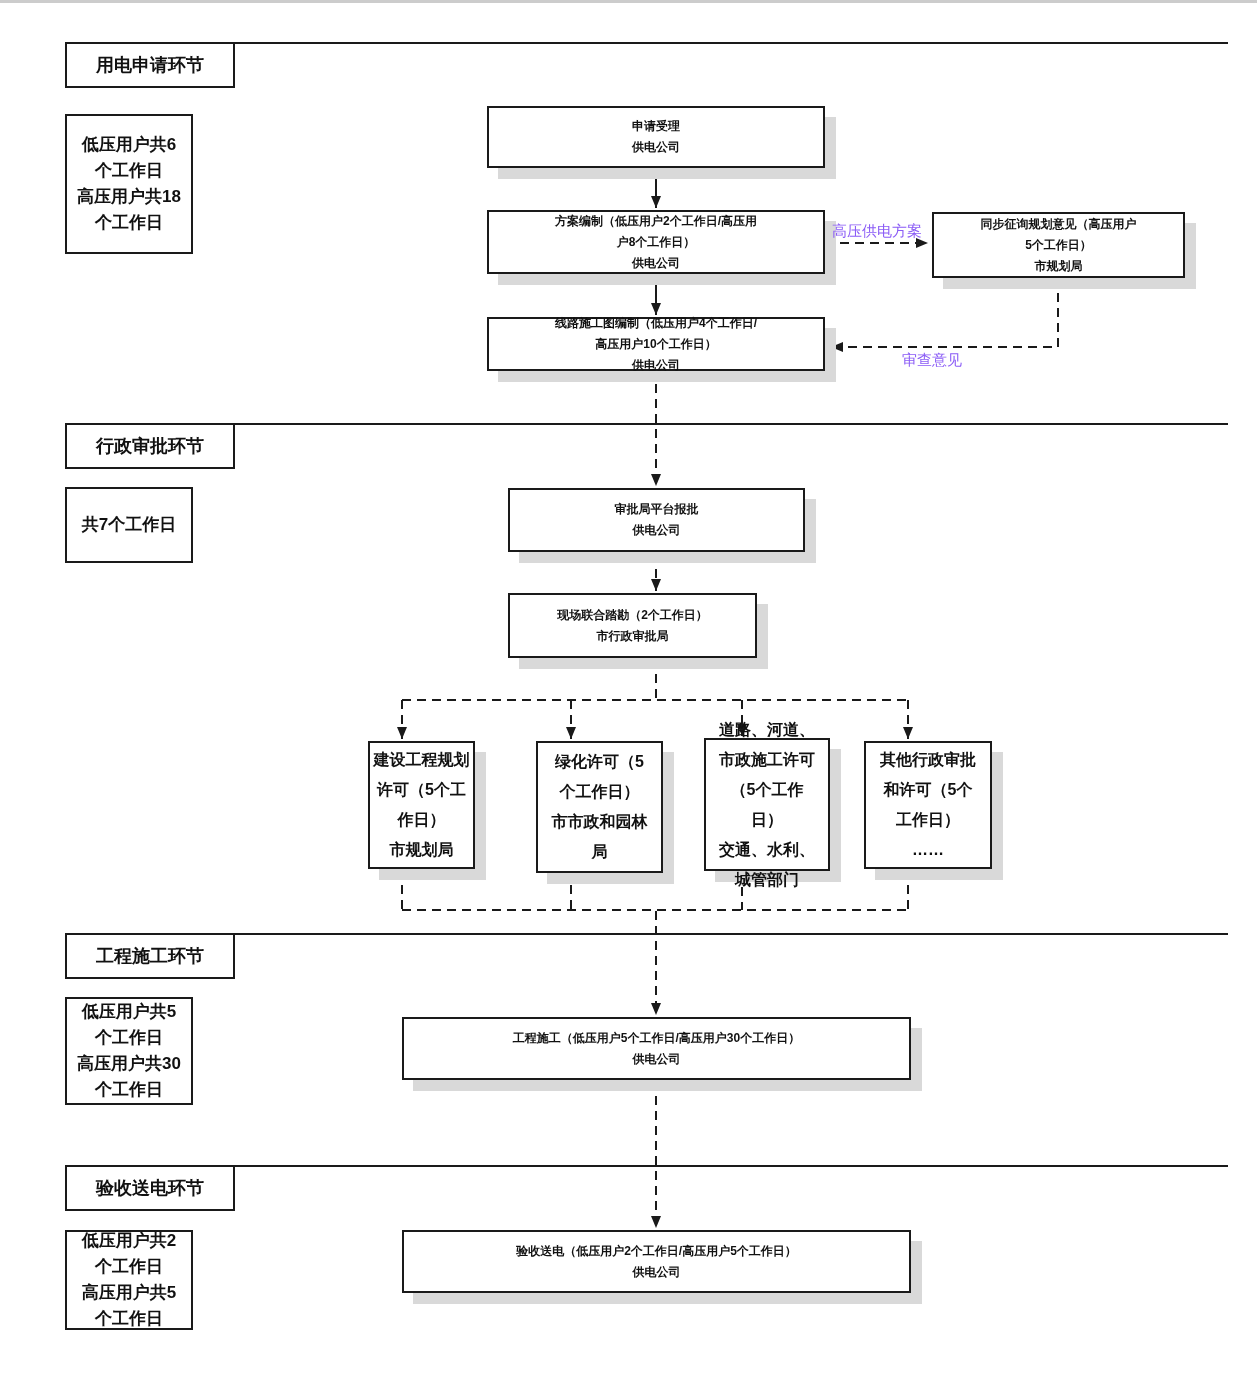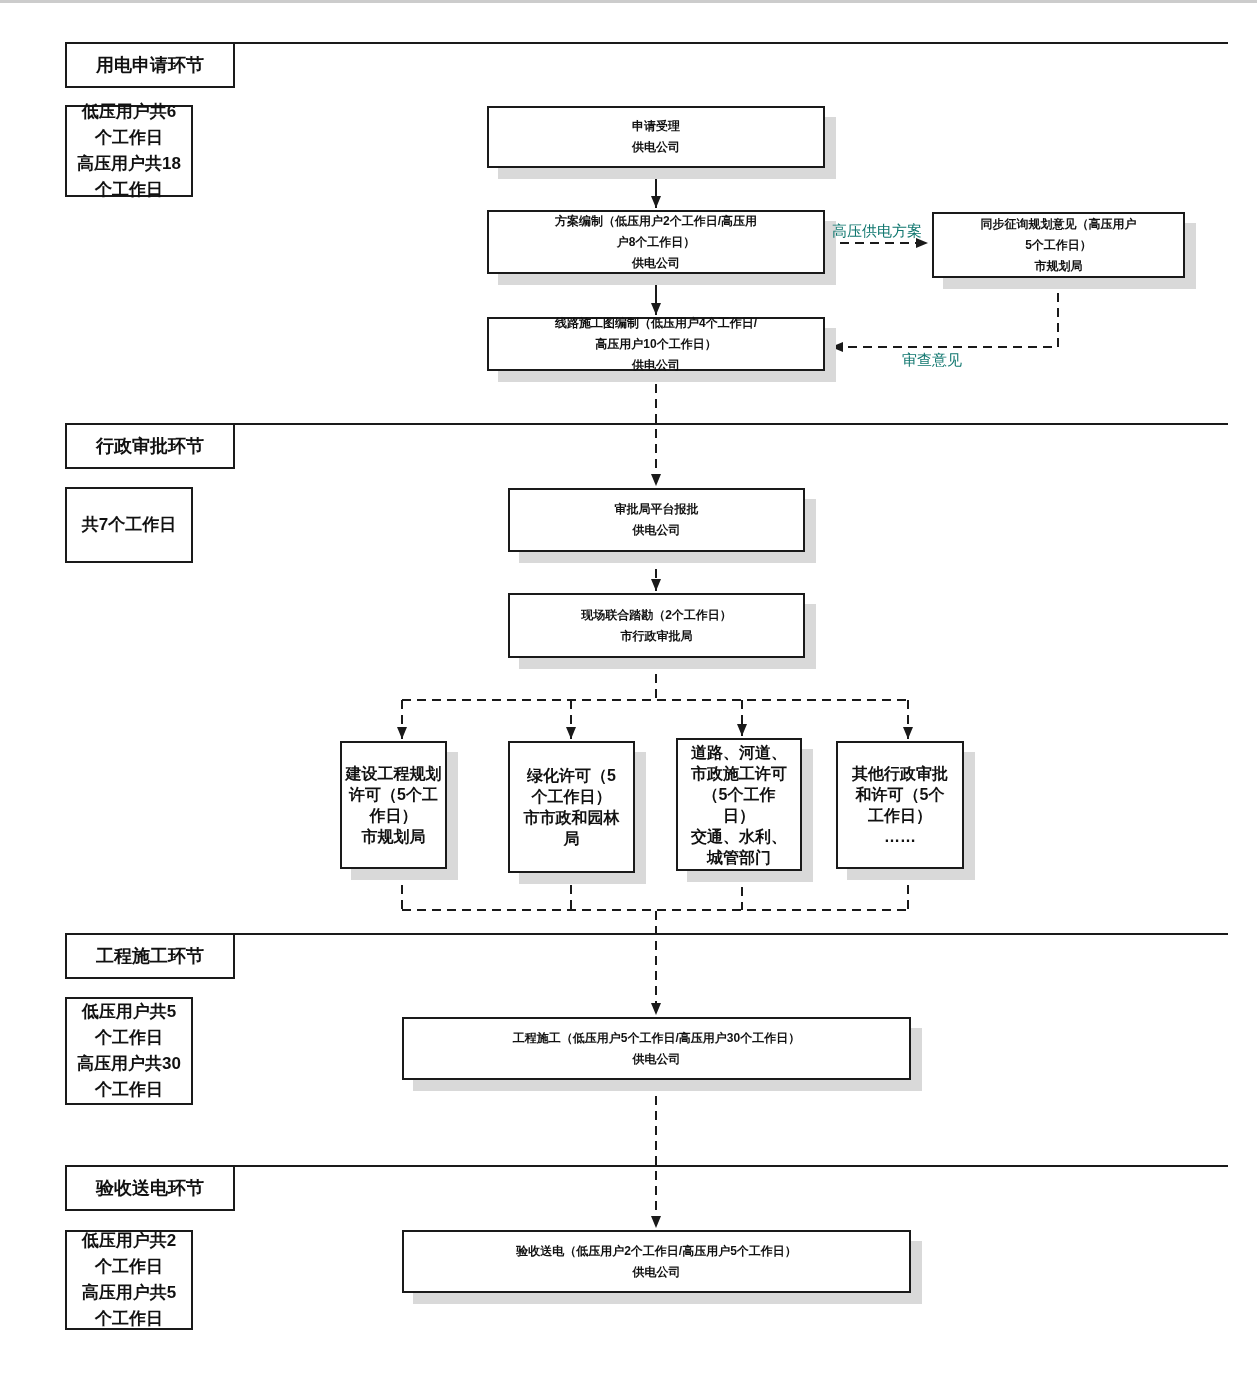--- a/index.html
+++ b/index.html
@@ -18,22 +18,22 @@
     position:absolute;left:65px;width:128px;box-sizing:border-box;
     border:2px solid #1a1a1a;background:#fff;display:flex;align-items:center;justify-content:center;
     text-align:center;font-weight:bold;font-size:17px;line-height:26px;white-space:pre-line;
   }
   .node{
     position:absolute;box-sizing:border-box;border:2px solid #1a1a1a;background:#fff;
     box-shadow:11px 11px 0 #d9d9d9;display:flex;align-items:center;justify-content:center;
     text-align:center;font-weight:bold;font-size:12px;line-height:21px;white-space:pre-line;
     padding:1px;
   }
-  .node.small{font-size:16px;line-height:21px;}
-  .edge-label{position:absolute;font-size:15px;font-weight:normal;color:#0f766e;white-space:nowrap;text-align:center;}
+  .node.small{font-size:16px;line-height:30px;margin-left:28px;}
+  .edge-label{position:absolute;font-size:15px;font-weight:normal;color:#8b5cf6;white-space:nowrap;text-align:center;}
   svg.connectors{position:absolute;left:0;top:0;pointer-events:none;}
 </style>
 </head>
 <body>
 
 <div class="canvas">
 
   <div class="topline"></div>
 
   <div class="divider" style="top:42px"></div>
@@ -72,21 +72,21 @@
         <line x1="656" y1="1081" x2="656" y2="1228" marker-end="url(#arr)"></line>
       </g>
     </g>
   </svg>
 
   <div class="section-header" style="top:423px">行政审批环节</div>
   <div class="section-header" style="top:42px">用电申请环节</div>
   <div class="section-header" style="top:933px">工程施工环节</div>
   <div class="section-header" style="top:1165px">验收送电环节</div>
 
-  <div class="info-box" style="top:105px;height:92px">低压用户共6
+  <div class="info-box" style="top:114px;height:140px">低压用户共6
 个工作日
 高压用户共18
 个工作日</div>
   <div class="info-box" style="top:487px;height:76px">共7个工作日</div>
   <div class="info-box" style="top:997px;height:108px">低压用户共5
 个工作日
 高压用户共30
 个工作日</div>
   <div class="info-box" style="top:1230px;height:100px">低压用户共2
 个工作日
@@ -99,21 +99,21 @@
 户8个工作日）
 供电公司</div>
   <div class="node" style="left:932px;top:212px;width:253px;height:66px">同步征询规划意见（高压用户
 5个工作日）
 市规划局</div>
   <div class="node" style="left:487px;top:317px;width:338px;height:54px">线路施工图编制（低压用户4个工作日/
 高压用户10个工作日）
 供电公司</div>
   <div class="node" style="left:508px;top:488px;width:297px;height:64px">审批局平台报批
 供电公司</div>
-  <div class="node" style="left:508px;top:593px;width:297px;height:65px">现场联合踏勘（2个工作日）
+  <div class="node" style="left:508px;top:593px;width:249px;height:65px">现场联合踏勘（2个工作日）
 市行政审批局</div>
   <div class="node small" style="left:340px;top:741px;width:107px;height:128px">建设工程规划
 许可（5个工
 作日）
 市规划局</div>
   <div class="node small" style="left:508px;top:741px;width:127px;height:132px">绿化许可（5
 个工作日）
 市市政和园林
 局</div>
   <div class="node small" style="left:676px;top:738px;width:126px;height:133px">道路、河道、

